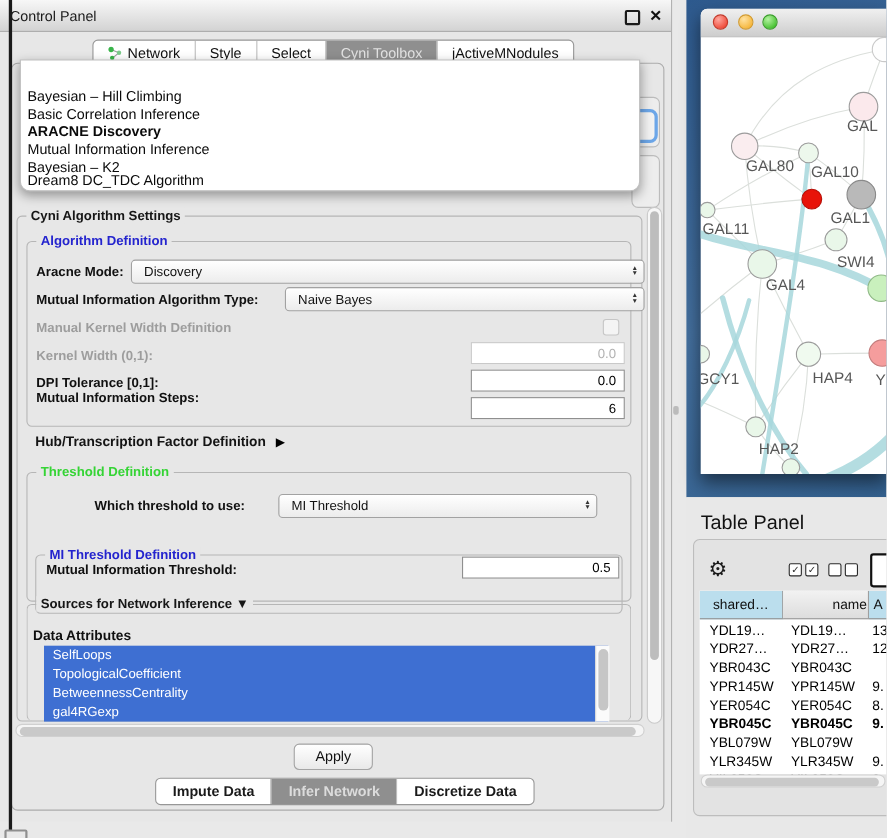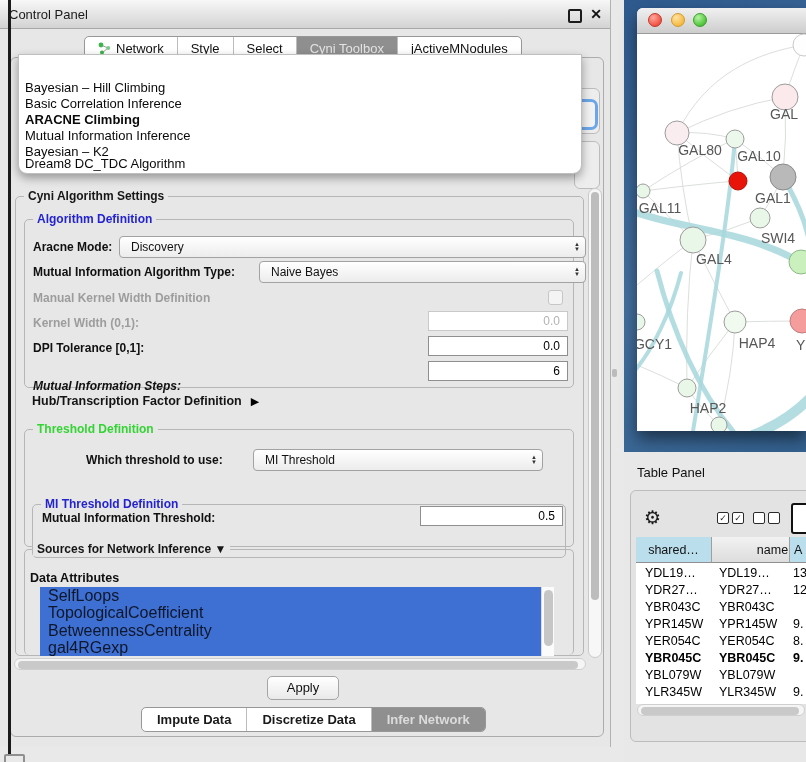--- a/index.html
+++ b/index.html
@@ -56,22 +56,22 @@
      display:flex;align-items:center;justify-content:flex-end;padding-right:7px;box-sizing:border-box;color:#000;}
   .field.dis{border-color:#C9C9C9;color:#B3B3B3;}
 
   #kernel-check{position:absolute;left:548px;top:290px;width:13px;height:13px;border:1px solid #C6C6C6;border-radius:3px;background:#F4F4F4;}
 
   #hub-row{position:absolute;left:32px;top:394px;display:flex;align-items:center;gap:9px;}
   #hub-row .lblx{font-size:12.5px;font-weight:bold;color:#141414;}
   .tri{font-size:11px;color:#000;}
 
   
-  #attrlist{position:absolute;left:40px;top:587px;width:513px;height:69px;background:#3E6FD2;color:#0f172a;
-     font-size:16px;overflow:hidden;}
+  #attrlist{position:absolute;left:40px;top:587px;width:513px;height:69px;background:#3E6FD2;color:#ffffff;
+     font-size:12px;overflow:hidden;}
   .attr-item{height:17.25px;line-height:17.25px;padding-left:8px;white-space:nowrap;}
   #attr-sb{position:absolute;left:541px;top:587px;width:12px;height:69px;background:#FBFBFB;border-left:1px solid #D8D8D8;}
   #attr-thumb{position:absolute;left:1.5px;top:3px;width:9px;height:56px;background:#C6C6C6;border-radius:5px;}
 
   
   #vscroll{position:absolute;left:588px;top:188px;width:14px;height:470px;background:#F7F7F7;border:1px solid #C9C9C9;border-radius:7px;box-sizing:border-box;}
   #vthumb{position:absolute;left:2px;top:3px;width:8px;height:408px;background:#BDBDBD;border-radius:5px;}
   .hscroll{position:absolute;background:#F5F5F5;border:1px solid #D0D0D0;border-radius:6px;box-sizing:border-box;}
   .hthumb{position:absolute;background:#C9C9C9;border-radius:5px;}
 
@@ -99,21 +99,21 @@
   #light-red{left:11px;background:radial-gradient(circle at 35% 30%,#FFA79E,#EF4E3D 75%);border:1px solid #C23728;}
   #light-yellow{left:34px;background:radial-gradient(circle at 35% 30%,#FFE2A0,#F5B73E 75%);border:1px solid #D29A2E;}
   #light-green{left:56px;background:radial-gradient(circle at 35% 30%,#B4F3A0,#49C234 75%);border:1px solid #3B9E2B;}
   #netcanvas{position:absolute;left:0;top:25px;width:169px;height:398px;}
   .edge{stroke:#DBDFDB;stroke-width:1;fill:none;}
   .teal{stroke:#A7D7DC;fill:none;opacity:.85;stroke-linecap:round;}
   .nlabel{font-family:"Liberation Sans",sans-serif;font-size:14px;fill:#575757;}
 
   
   #rightlow{position:absolute;left:624px;top:452px;width:182px;height:310px;background:#E8E8E8;}
-  #tp-title{position:absolute;left:637px;top:465px;font-size:13px;color:#111;}
+  #tp-title{position:absolute;left:637px;top:465px;font-size:18px;color:#111;}
   #tp-box{position:absolute;left:630px;top:490px;width:200px;height:250px;background:#E3E3E3;border:1px solid #BDBDBD;border-radius:6px;}
   .ticon{position:absolute;color:#1a1a1a;}
   #icon-cols{left:684px;top:508px;width:20px;height:20px;border:2.5px solid #1a1a1a;border-radius:4px;}
   #icon-cols::after{content:"";position:absolute;left:8px;top:0;width:2.5px;height:100%;background:#1a1a1a;}
   .cbx{position:absolute;width:10px;height:10px;border:1.8px solid #2a2a2a;border-radius:2px;font-size:9px;line-height:10px;text-align:center;color:#2a2a2a;background:#fff;}
   #icon-page{position:absolute;left:791px;top:503px;width:22px;height:27px;border:2.5px solid #111;border-radius:3px;background:#fff;}
 
   #tbl{position:absolute;left:636px;top:537px;width:170px;height:167px;background:#fff;font-size:12.5px;overflow:hidden;}
   .th{position:absolute;top:0;height:26px;border-right:1px solid #9F9F9F;border-bottom:1px solid #8F8F8F;
       display:flex;align-items:center;justify-content:center;font-size:12.5px;color:#111;box-sizing:border-box;text-align:right;}
@@ -204,21 +204,21 @@
     <span class="lbl dis" style="left:33px;top:316px;">Kernel Width (0,1):</span>
     <div class="field dis" style="left:428px;top:311px;width:140px;">
       <span>0.0</span>
     </div>
 
     <span class="lbl" style="left:33px;top:341px;">DPI Tolerance [0,1]:</span>
     <div class="field" style="left:428px;top:336px;width:140px;">
       <span>0.0</span>
     </div>
 
-    <span class="lbl" style="left:33px;top:379px;font-style:italic;">Mutual Information Steps:</span>
+    <span class="lbl" style="left:33px;top:354px;">Mutual Information Steps:</span>
     <div class="field" style="left:428px;top:361px;width:140px;">
       <span>6</span>
     </div>
 
     <div id="hub-row">
       <span class="lblx">Hub/Transcription Factor Definition</span>
       <span class="tri">▶</span>
     </div>
 
     <div class="group" style="left:24px;top:429px;width:548px;height:116px;">
@@ -265,32 +265,32 @@
     <div class="hscroll" id="cp-hscroll">
         <div class="hthumb" id="cp-hthumb"></div>
       </div>
 
     <div id="apply-btn">Apply</div>
 
     <div id="btabs">
       <div class="btab">
           <span>Impute Data</span>
         </div>
+      <div class="btab sel">
+          <span>Infer Network</span>
+        </div>
       <div class="btab">
           <span>Discretize Data</span>
-        </div>
-      <div class="btab sel">
-          <span>Infer Network</span>
         </div>
     </div>
 
     <div id="popup">
       <div class="pop-item" style="top:25px;">Bayesian – Hill Climbing</div>
       <div class="pop-item" style="top:41px;">Basic Correlation Inference</div>
-      <div class="pop-item bold" style="top:57px;">ARACNE Climbing</div>
+      <div class="pop-item bold" style="top:57px;">ARACNE Discovery</div>
       <div class="pop-item" style="top:73px;">Mutual Information Inference</div>
       <div class="pop-item" style="top:89px;">Bayesian – K2</div>
       <div class="pop-item" style="top:101px;">Dream8 DC_TDC Algorithm</div>
     </div>
   </div>
 
   <div id="grip"></div>
 
   <div id="frame"></div>
   <div id="netwin">

